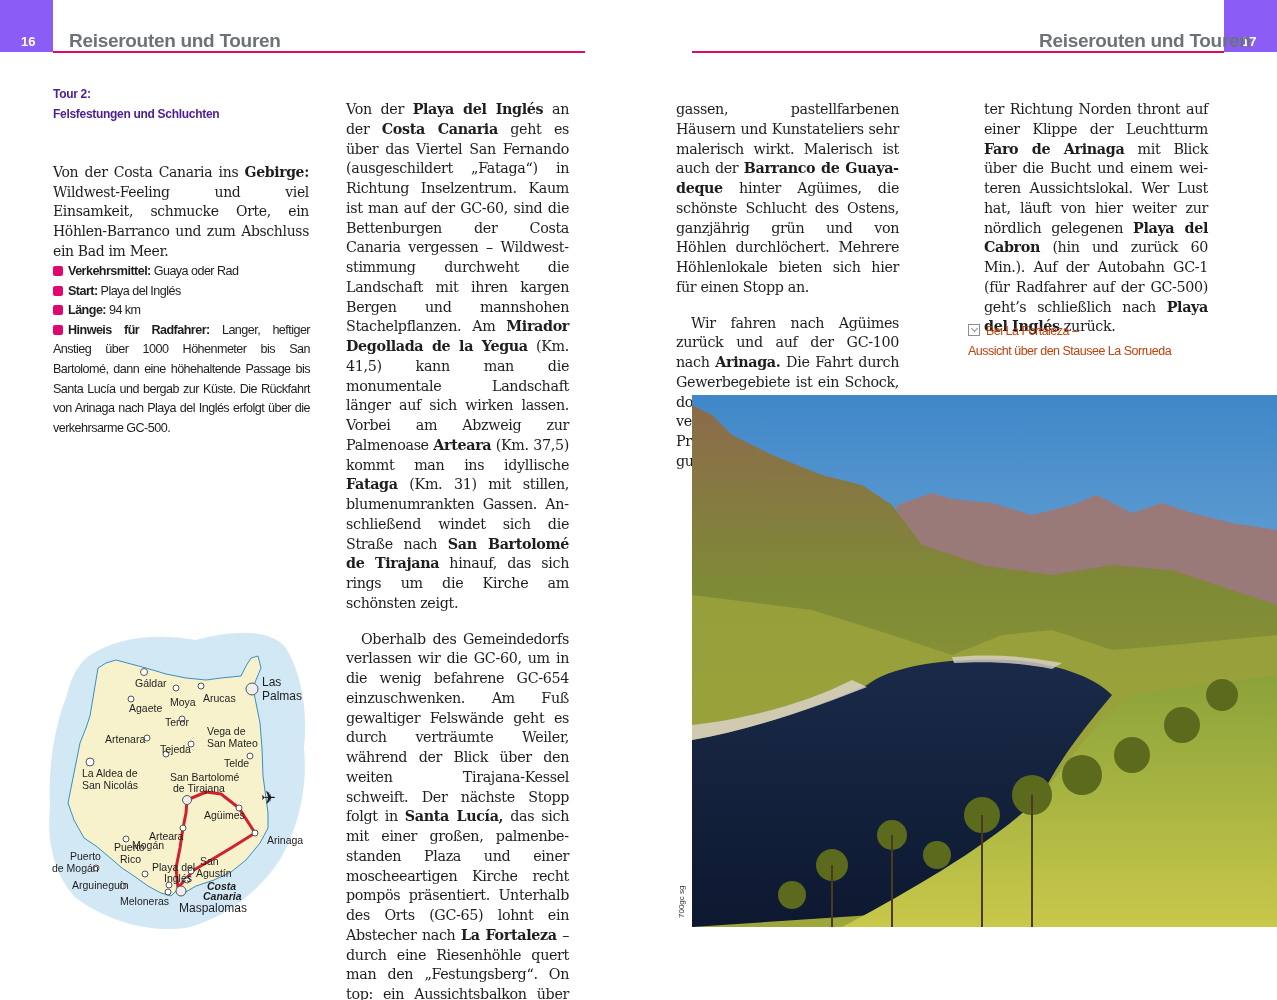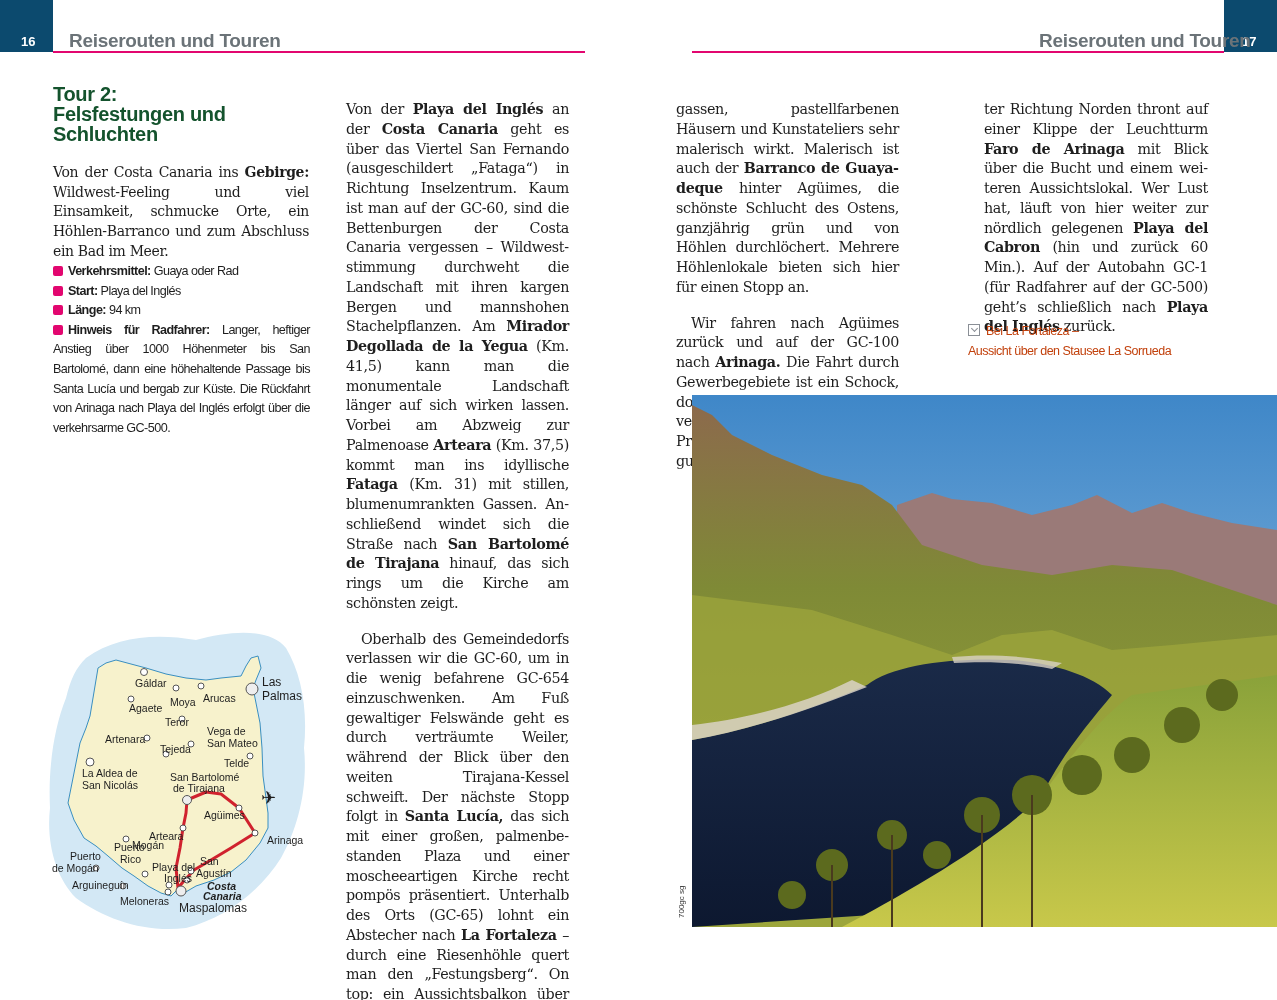--- a/index.html
+++ b/index.html
@@ -1,25 +1,25 @@
 <!DOCTYPE html>
 <html><head>
 <meta charset="utf-8">
 <style>
   html, body { margin:0; padding:0; background:#ffffff; }
   body { width:1277px; height:1000px; position:relative; overflow:hidden; font-family:"DejaVu Serif", serif; color:#1e1e1e; }
 
   
-  .pgtab { position:absolute; top:0; width:53px; height:52px; background:#0c4a6e; }
+  .pgtab { position:absolute; top:0; width:53px; height:52px; background:#8b5cf6; }
   .pgnum { position:absolute; color:#ffffff; font-family:"Liberation Sans", sans-serif; font-weight:bold; font-size:13px; bottom:3px; }
   .hdr-title { position:absolute; top:30px; font-family:"Liberation Sans", sans-serif; font-size:19px; font-weight:bold; color:#6b7378; letter-spacing:-0.3px; }
   .hdr-rule { position:absolute; top:51px; height:2px; background:#e2066f; }
 
   
-  .tour-title { position:absolute; left:53px; top:84px; width:260px; font-family:"Liberation Sans", sans-serif; font-weight:bold; font-size:20px; line-height:20px; color:#14532d; letter-spacing:-0.3px; }
+  .tour-title { position:absolute; left:53px; top:84px; width:260px; font-family:"Liberation Sans", sans-serif; font-weight:bold; font-size:12px; line-height:20px; color:#4c1d95; letter-spacing:-0.3px; }
   .intro { position:absolute; left:53px; top:163px; width:256px; font-size:14px; line-height:19.7px; text-align:justify; letter-spacing:-0.35px; }
   .facts { position:absolute; left:53px; top:262px; width:257px; font-family:"Liberation Sans", sans-serif; font-size:12.6px; line-height:19.6px; letter-spacing:-0.55px; color:#1e1e1e; }
   .facts .item { display:block; }
   .bullet { display:inline-block; width:10px; height:10px; background:#e2066f; border-radius:2px; margin-right:5px; vertical-align:-1px; }
   .facts b { font-weight:bold; }
 
   
   .col { position:absolute; top:84px; font-size:14.3px; line-height:19.75px; text-align:justify; letter-spacing:-0.35px; hyphens:manual; }
   .col p { margin:16px; }
   .col p + p { text-indent:15px; }

